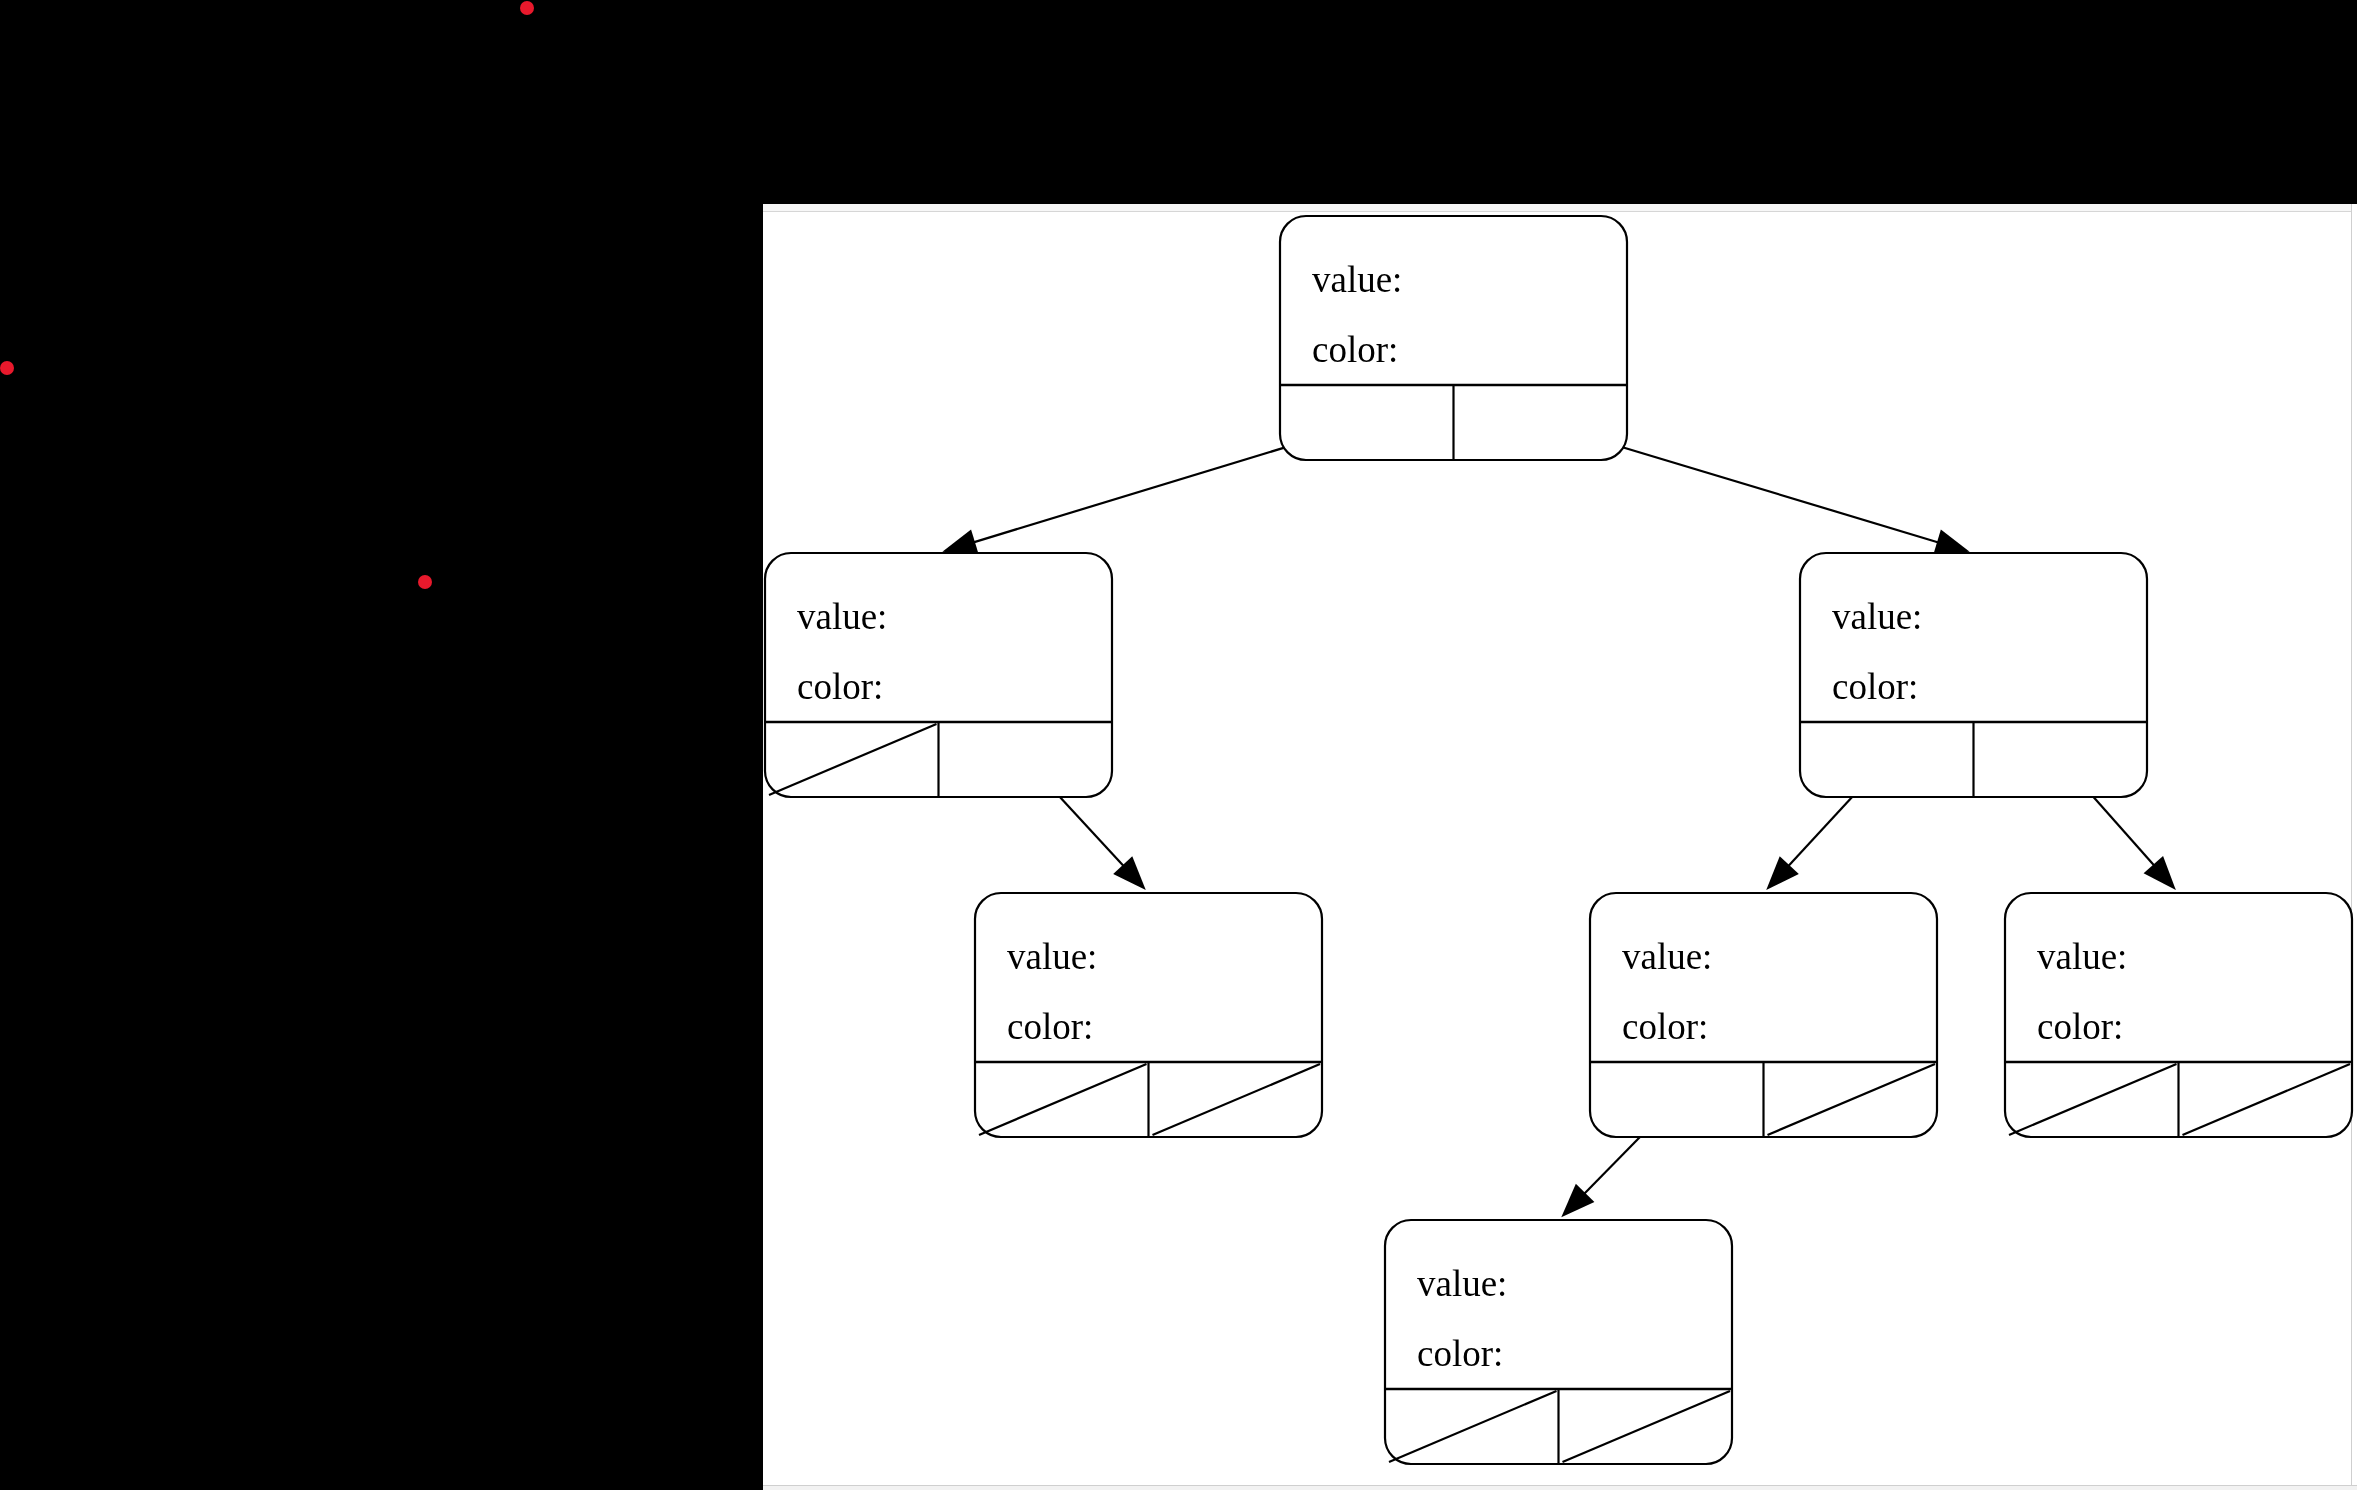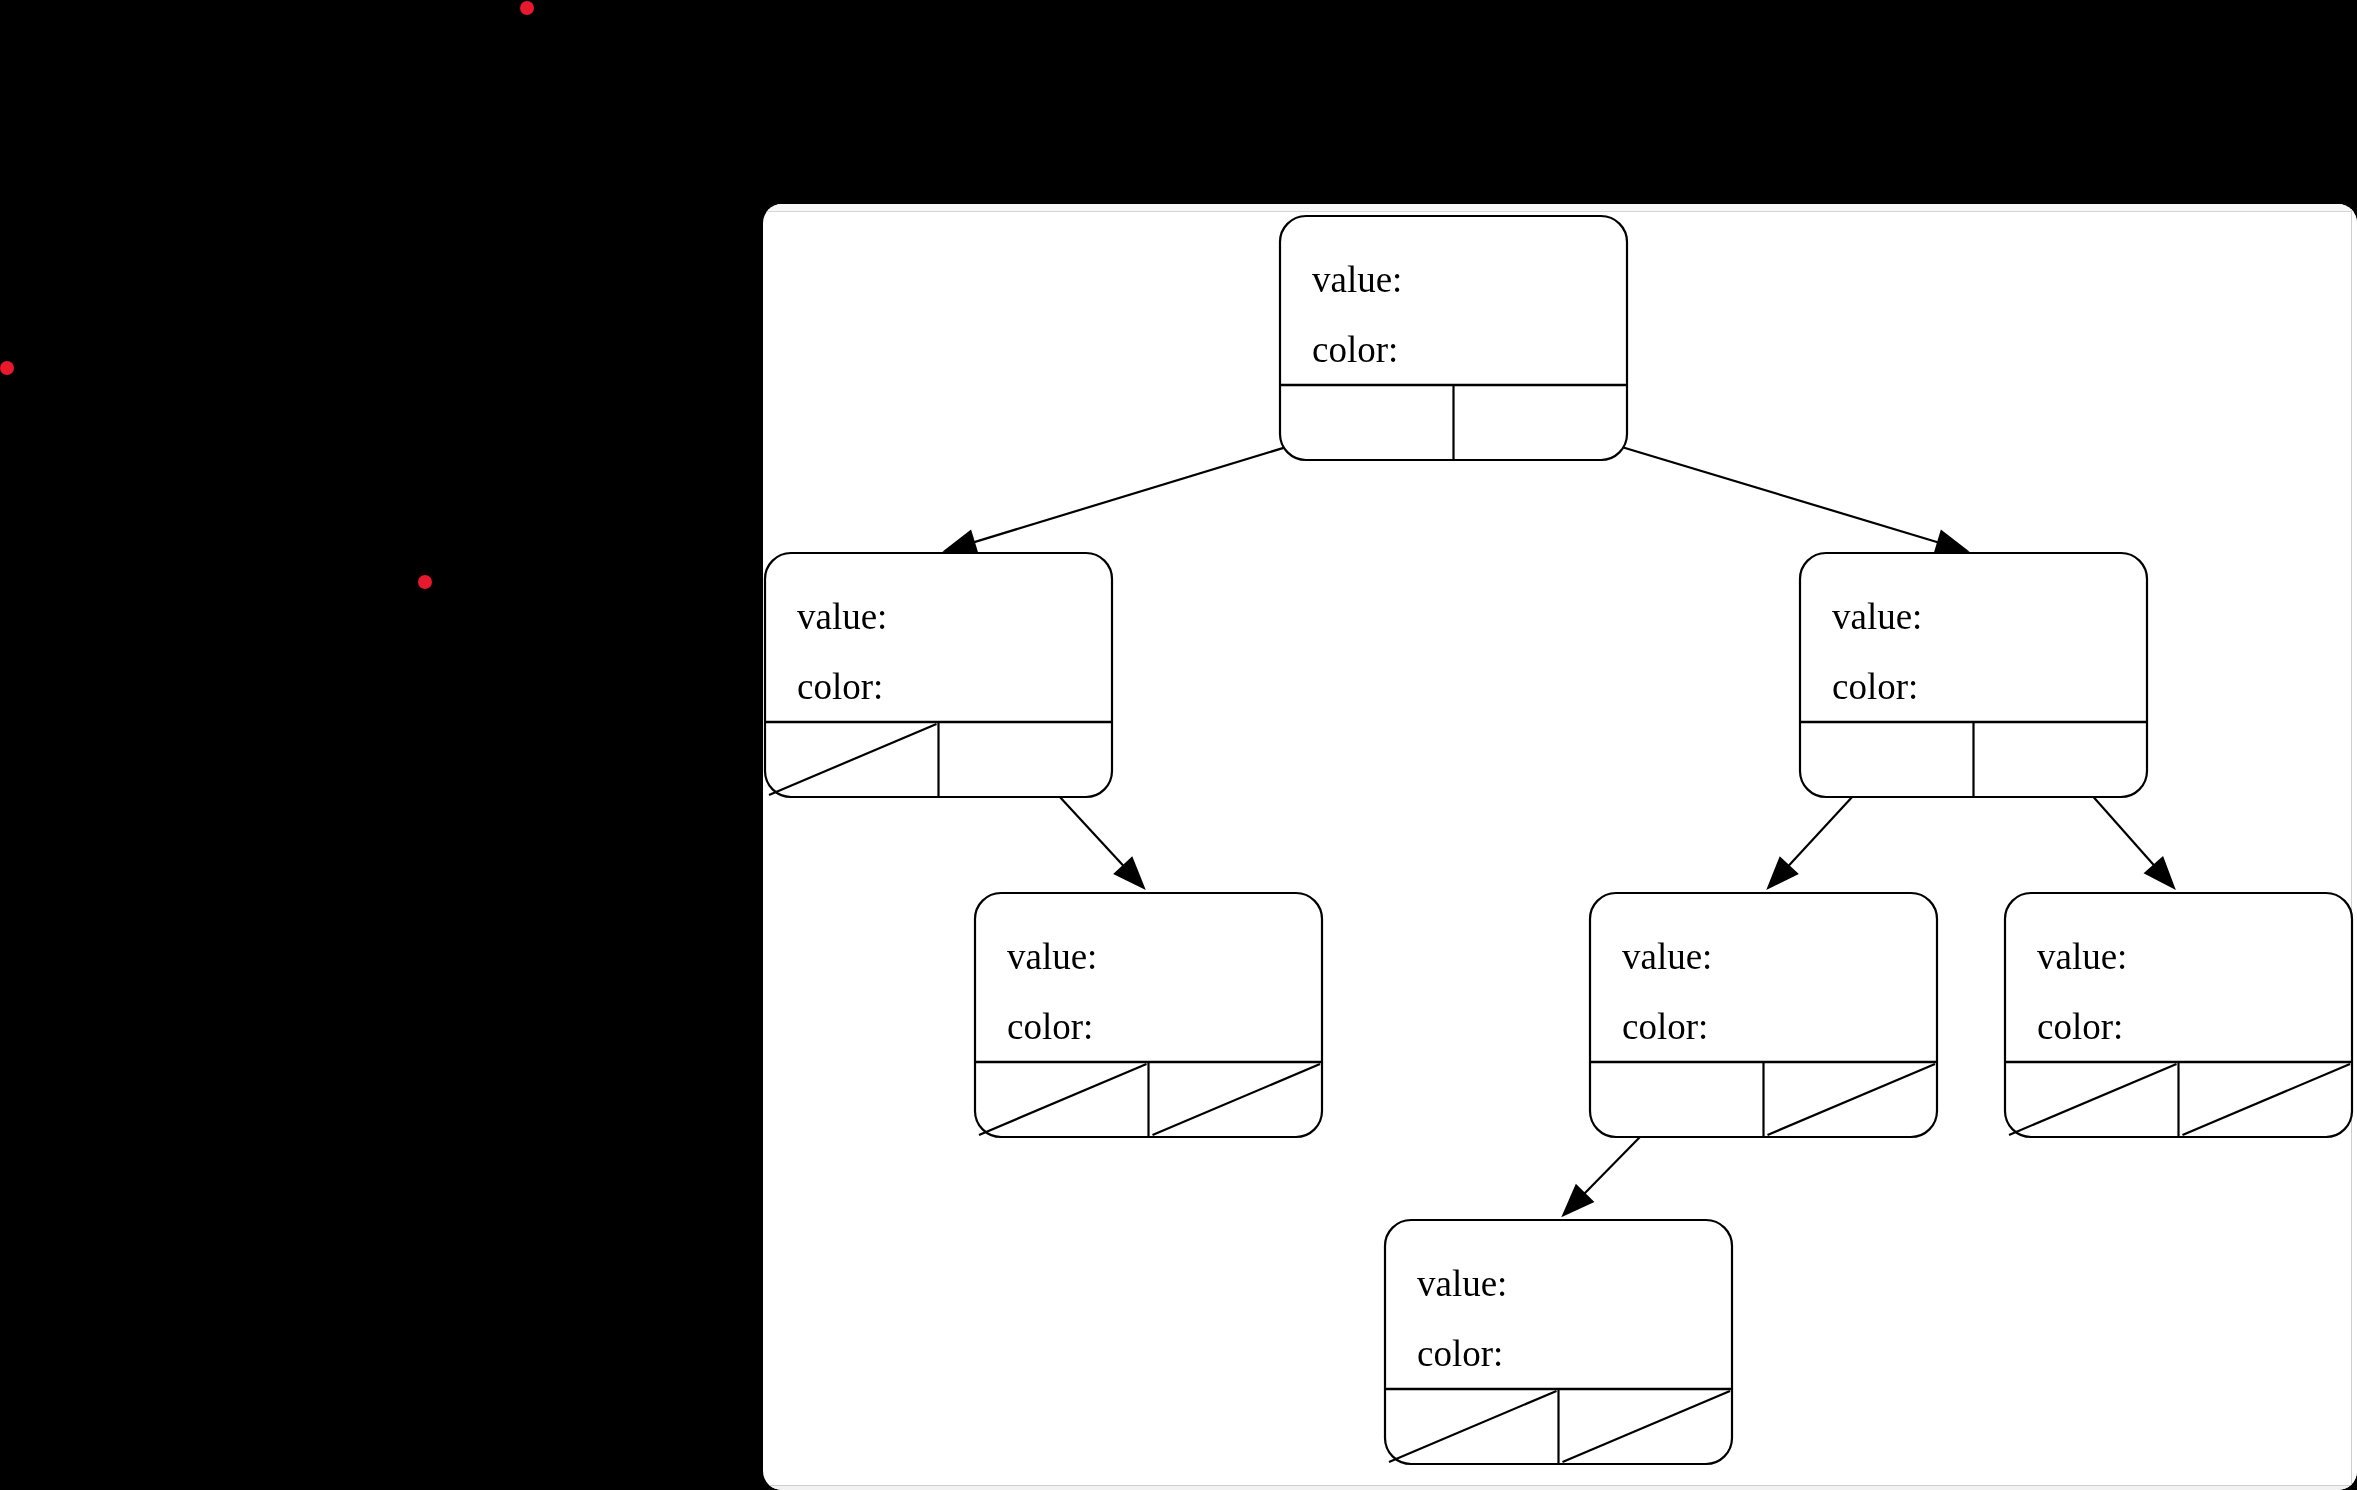--- a/index.html
+++ b/index.html
@@ -40,21 +40,21 @@
 <div id="root-canvas">
 
   <div class="backdrop"></div>
 
   <div id="markers-layer">
       <div class="red-dot" style="left: 520px; top: 1px; width: 14px; height: 14px; background: rgb(232, 25, 44);"></div>
       <div class="red-dot" style="left: 0px; top: 361px; width: 14px; height: 14px; background: rgb(232, 25, 44);"></div>
       <div class="red-dot" style="left: 418px; top: 575px; width: 14px; height: 14px; background: rgb(232, 25, 44);"></div>
     </div>
 
-  <div class="doc-canvas" id="doc-canvas" style="left: 763px; top: 204px; width: 1594px; height: 1286px; border-radius: 19px;">
+  <div class="doc-canvas" id="doc-canvas" style="left: 763px; top: 204px; width: 1594px; height: 1286px;">
     <div class="doc-topband"></div>
     <div class="scroll-v" id="scroll-v" style="left: 1588px;"></div>
     <div class="scroll-h" id="scroll-h" style="top: 1281px;"></div>
     <svg class="tree-layer" id="tree-layer" xmlns="http://www.w3.org/2000/svg" width="1594" height="1286">
         <g>
           <line x1="603.75" y1="218.5" x2="208.0234608995837" y2="339.08917303585366" class="edge-line"></line>
           <polygon points="179.32628951759807,347.83402035715926 208.06031657794935,325.48775246081914 215.6391842564142,350.3586343252067" class="edge-head"></polygon>
           <line x1="777.25" y1="218.5" x2="1177.9447840692796" y2="339.19398573812117" class="edge-line"></line>
           <polygon points="1206.6699745963858,347.84635126330835 1170.3654002714177,350.4879195631755 1177.8641170599133,325.5927544396835" class="edge-head"></polygon>
           <line x1="262.25" y1="555.5" x2="362.4365335594739" y2="664.0184765126959" class="edge-line"></line>

